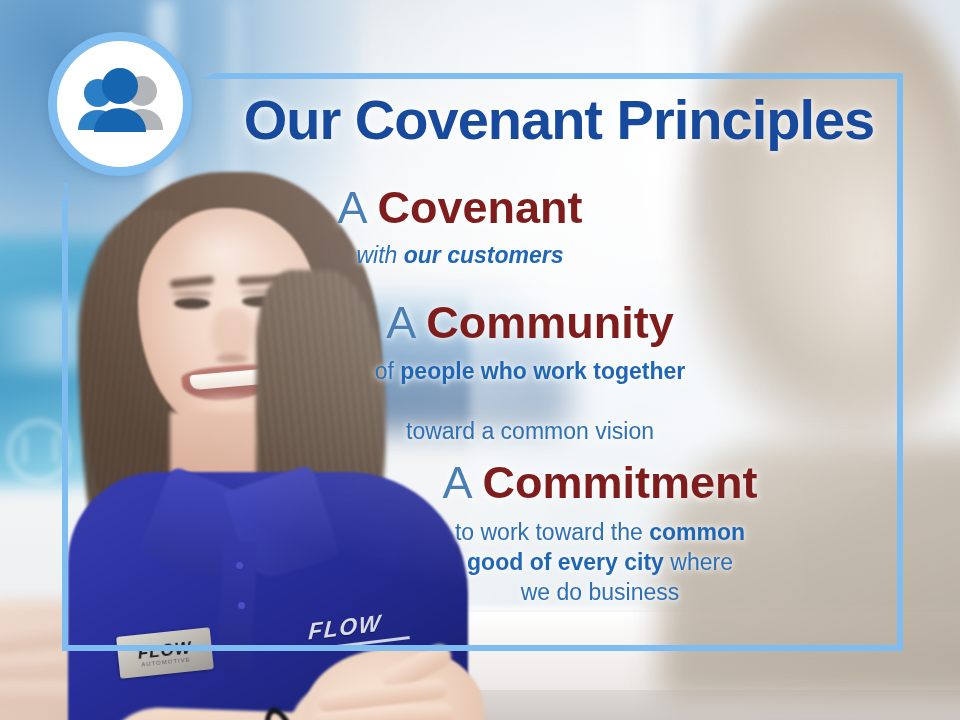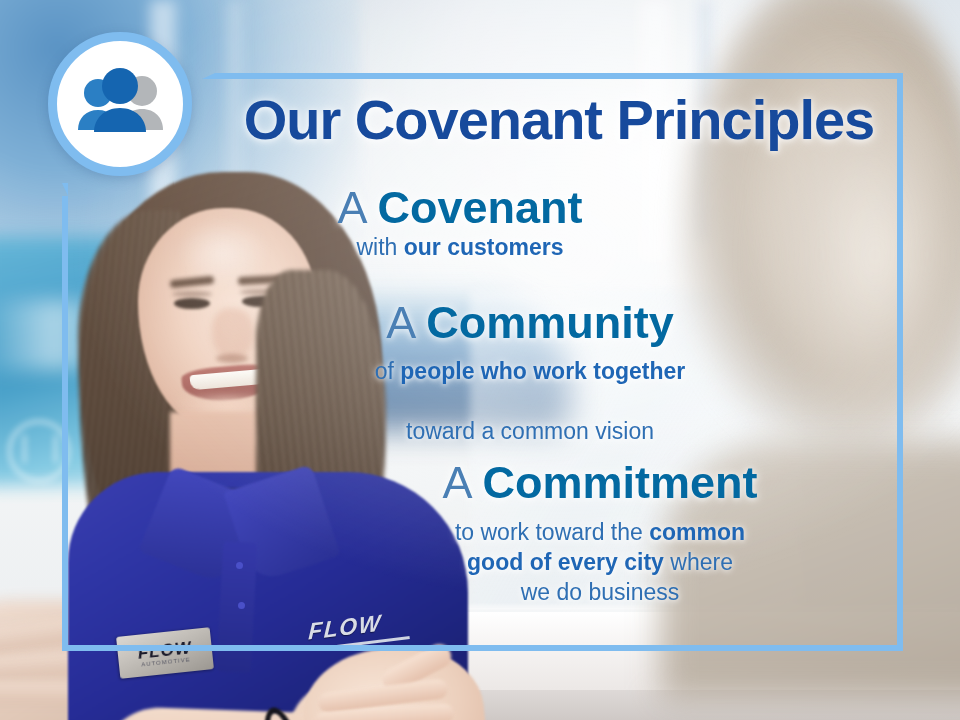--- a/index.html
+++ b/index.html
@@ -317,32 +317,32 @@
   }
 
   .principle{ position:absolute; text-align:center; }
   .p-head{
     font-family:"Liberation Sans", sans-serif;
     font-size:45px; line-height:1.04; color:#2b6cb5;
     text-shadow: 0 1px 6px rgba(255,255,255,.8), 0 0 12px rgba(255,255,255,.6);
     white-space:nowrap;
   }
   .p-head .art{ font-weight:normal; color:#4a7fb4; }
-  .p-head .word{ font-weight:bold; color:#0369a1; }
+  .p-head .word{ font-weight:bold; color:#7f1d1d; }
   .p-body{
     font-family:"Liberation Sans", sans-serif;
     font-size:23px; line-height:1.30; color:#2f6fb3;
     text-shadow: 0 1px 5px rgba(255,255,255,.85), 0 0 10px rgba(255,255,255,.65);
   }
   .p-body b{ font-weight:bold; color:#1f66b5; }
 
   .principle-1{ left:200px; top:185px; width:520px; }
   .principle-2{ left:230px; top:300px; width:600px; }
   .principle-3{ left:290px; top:460px; width:620px; }
-  .principle-1 .p-body{ margin-top:1px; }
+  .principle-1 .p-body{ margin-top:9px;font-style:italic; }
   .principle-2 .p-body{ margin-top:10px; }
   .principle-3 .p-body{ margin-top:11px; }
 </style>
 </head>
 <body>
 
 <div id="stage">
 
   <div class="photo">
     <div class="photo-blur-layer">

